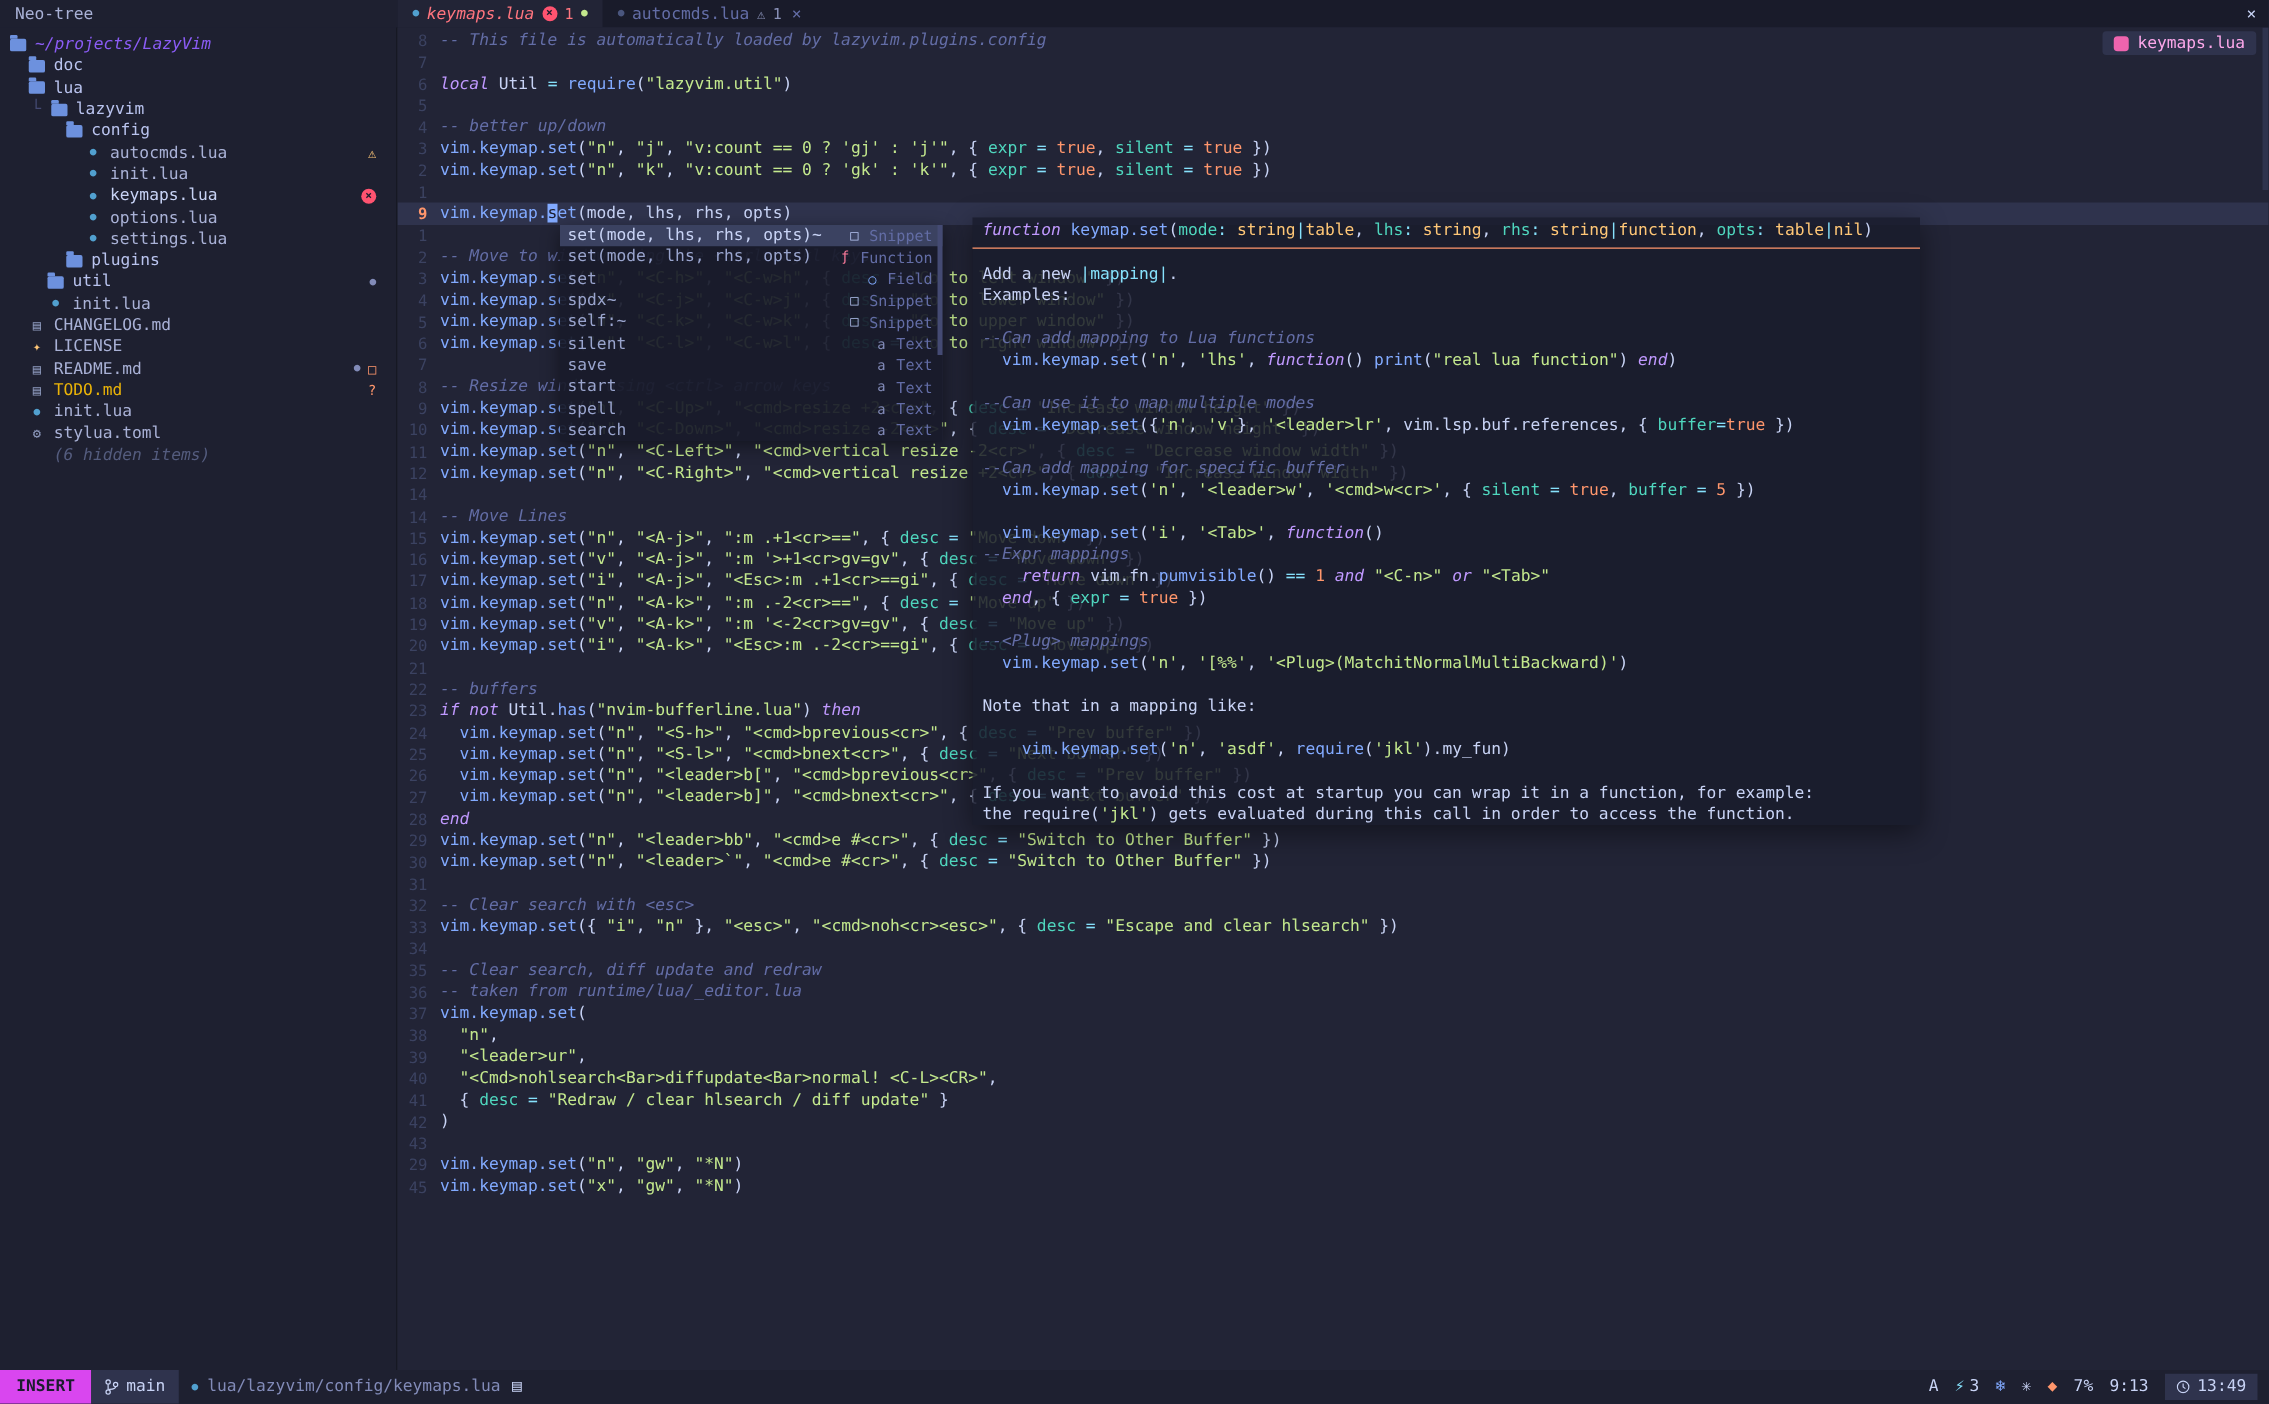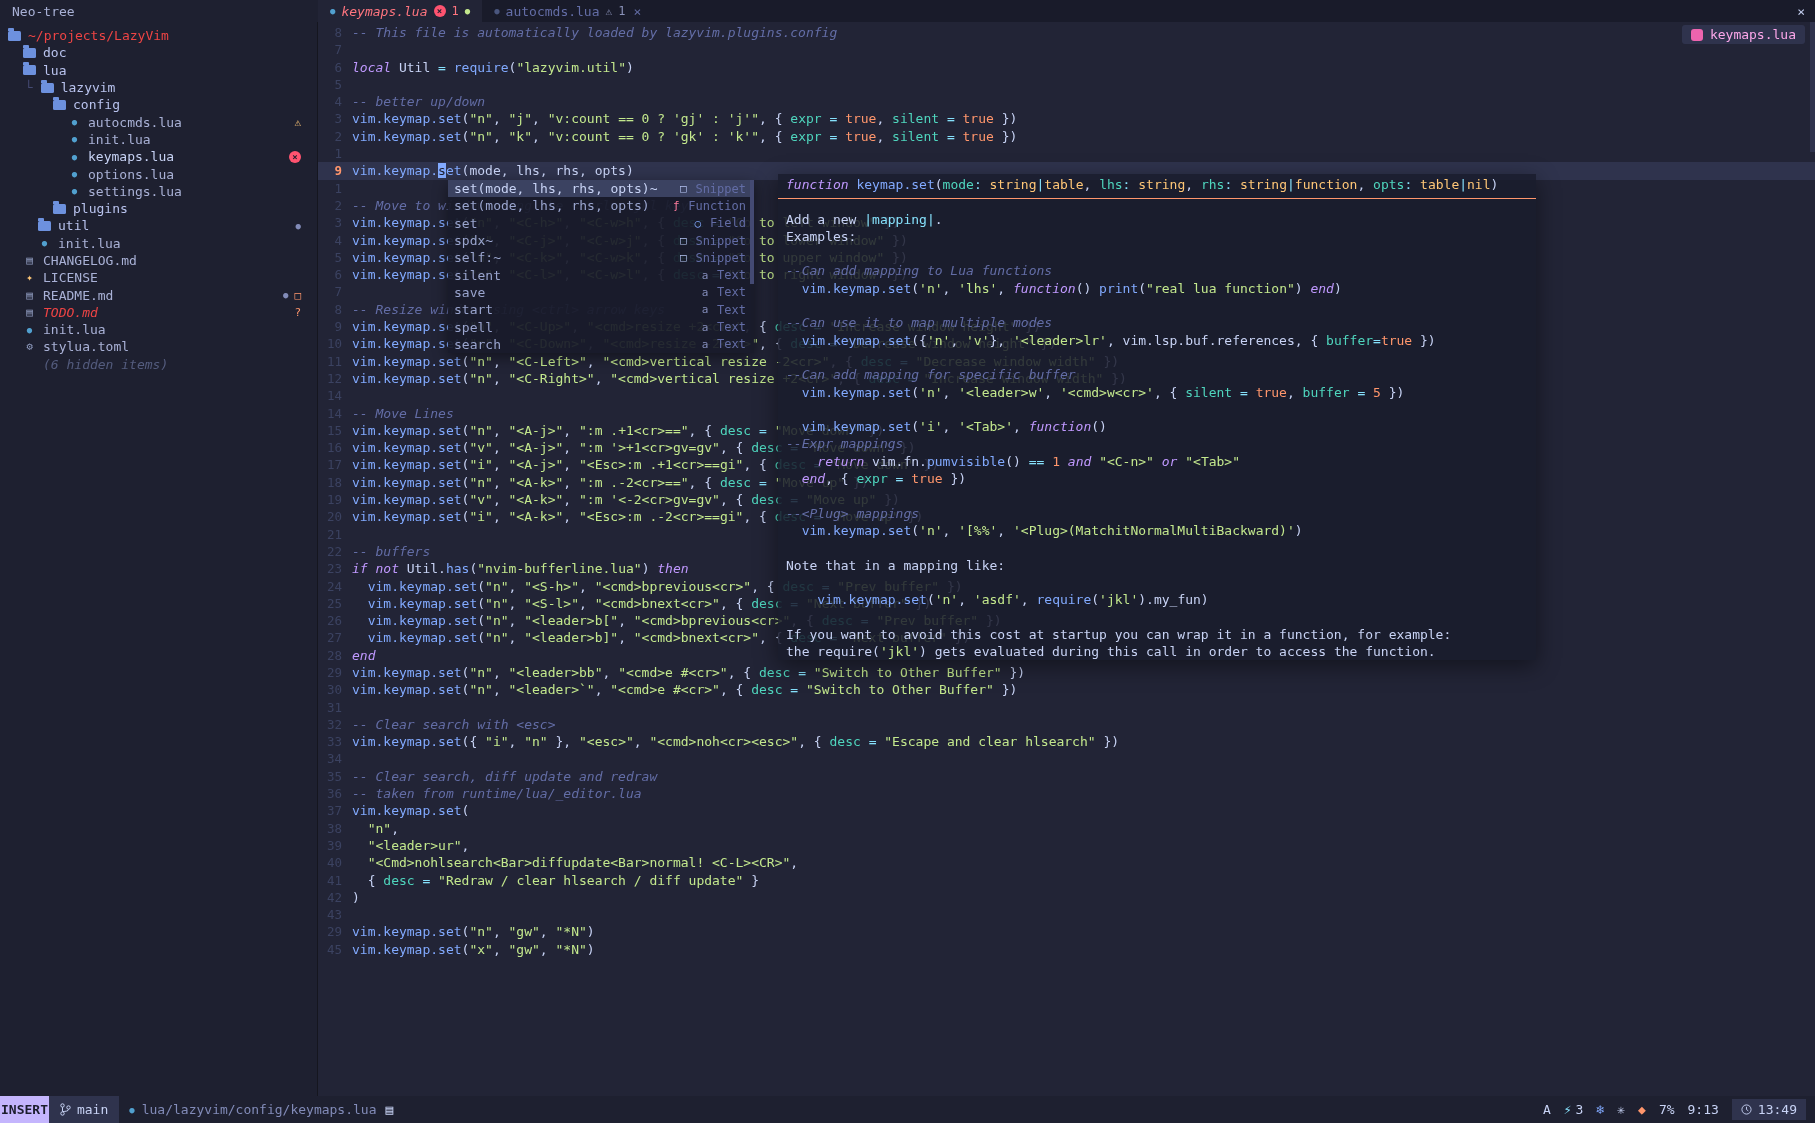--- a/index.html
+++ b/index.html
@@ -25,24 +25,24 @@
   .tab-close{color:#636da6;margin-left:2px}
   .topbar-close{margin-left:auto;padding:0 10px;display:flex;align-items:center;color:#c8d3f5}
 
   
   .main{flex:1;display:flex;min-height:0}
   .sidebar{width:318px;flex:none;background:#1e2030;border-right:1px solid #15161f;padding-top:5px;position:relative}
   .sb-row{height:17.3px;display:flex;align-items:center;white-space:pre;color:#a9b1d6}
   .sb-ind{flex:none;display:inline-block}
   .sb-guide{color:#444a73}
   .sb-label{white-space:pre}
-  .sb-root .sb-label{color:#ef4444;}
+  .sb-root .sb-label{color:#8b5cf6;font-style:italic}
   .sb-folder-label{color:#b9c3ee}
   .sb-active-file .sb-label{color:#c8d3f5}
-  .sb-untracked .sb-label{color:#ef4444;font-style:italic}
+  .sb-untracked .sb-label{color:#eab308;}
   .sb-hidden-note .sb-label{color:#545c7e;font-style:italic}
   .sb-spacer{flex:1}
   .sb-badges{display:flex;align-items:center;gap:6px;margin-right:16px}
   .ic{flex:none;display:inline-flex;align-items:center;justify-content:center;margin-right:7px}
   .ic-folder{width:13px;height:10px;background:#6d91de;border-radius:1.5px;position:relative}
   .ic-folder::before{content:"";position:absolute;top:-3px;left:0;width:6px;height:3px;background:#6d91de;border-radius:1px 1px 0 0}
   .ic-lua{color:#51a0cf;font-size:9px;width:13px}
   .ic-md{color:#8f9bbf;font-size:11px;width:13px}
   .ic-lic{color:#ffc777;font-size:11px;width:13px}
   .ic-gear{color:#8f9bbf;font-size:11px;width:13px}
@@ -95,21 +95,21 @@
 
   
   .file-badge{position:absolute;top:3px;right:10px;z-index:7;display:flex;align-items:center;gap:7px;background:#2f334d;padding:2px 9px;border-radius:3px;color:#fca7ea}
   .badge-icon{width:12px;height:12px;background:#ee64ae;border-radius:3px;display:inline-block}
 
   .ed-scroll{position:absolute;top:0;right:0;width:5px;height:100%}
   .ed-thumb{width:100%;height:130px;background:#2f334d}
 
   
   .statusline{height:27px;flex:none;background:#1e2030;display:flex;align-items:center;font-size:13px;color:#828bb8}
-  .sl-mode{background:#c4b5fd;color:#1b1d2d;font-weight:bold;padding:0 1px;height:100%;display:flex;align-items:center}
+  .sl-mode{background:#d946ef;color:#1b1d2d;font-weight:bold;padding:0 13px;height:100%;display:flex;align-items:center}
   .sl-branch{background:#2f334d;padding:0 11px;height:100%;display:flex;align-items:center;gap:6px;color:#c8d3f5}
   .sl-file{padding:0 10px;display:flex;gap:7px;align-items:center;color:#828bb8}
   .sl-file .lua-dot{color:#51a0cf;font-size:9px}
   .sl-pageicon{color:#c8d3f5;margin-left:2px}
   .sl-right{margin-left:auto;display:flex;align-items:center;gap:13px;padding-right:9px;color:#c8d3f5}
   .sl-plug{display:flex;align-items:center;gap:4px}
   .sl-plug .pi{color:#86e1fc}
   .ico-snow{color:#82aaff}
   .ico-ast{color:#c8d3f5}
   .ico-dia{color:#ff966c}

